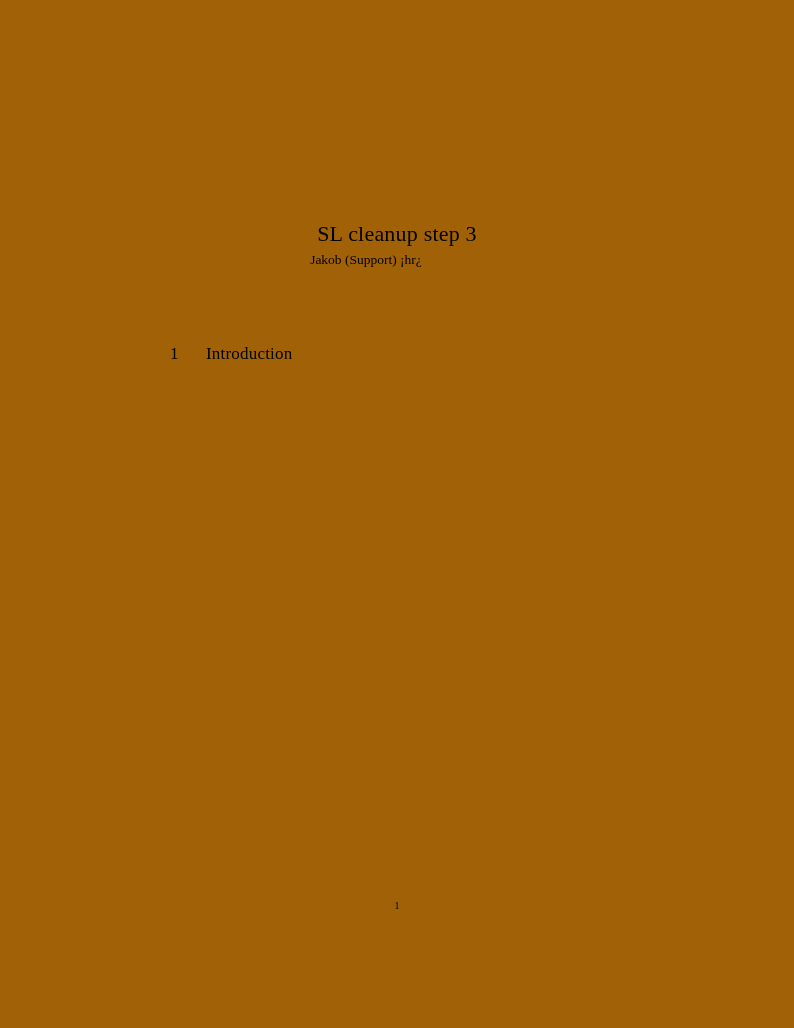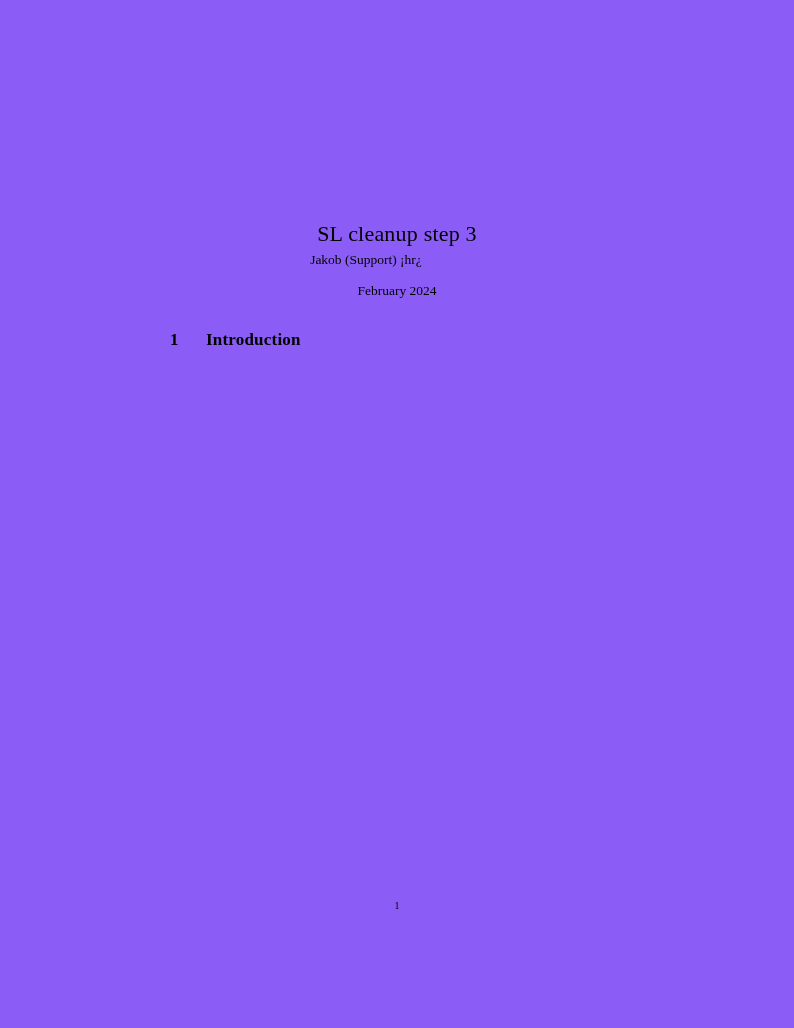--- a/index.html
+++ b/index.html
@@ -9,21 +9,21 @@
   }
   body {
     font-family: "Liberation Serif", serif;
     color: #000000;
   }
   .page {
     position: relative;
     width: 794px;
     height: 1028px;
     margin: 0 auto;
-    background: #8b5cf6;
+    background: #a16207;
     overflow: hidden;
   }
   .doc-title {
     position: absolute;
     top: 206px;
     left: 0;
     width: 794px;
     text-align: center;
     font-size: 22px;
     font-weight: normal;
@@ -40,24 +40,24 @@
   .doc-date {
     position: absolute;
     top: 283px;
     left: 0;
     width: 794px;
     text-align: center;
     font-size: 13.5px;
   }
   .section-heading {
     position: absolute;
-    top: 330px;
+    top: 344px;
     left: 170px;
     font-size: 17px;
-    font-weight: bold;
+    font-weight: normal;
     letter-spacing: 0.2px;
   }
   .section-number {
     display: inline-block;
     min-width: 36px;
   }
   .section-title {
     display: inline;
   }
   .page-number {
@@ -78,21 +78,20 @@
 </style>
 </head>
 <body>
 
 <div class="page">
 
   <h1 class="doc-title">SL cleanup step 3</h1>
 
   <div class="doc-author">Jakob (Support) ¡hr¿</div>
 
-  <div class="doc-date">February 2024</div>
 
   <div class="section-heading">
     <span class="section-number">1</span><span class="section-title">Introduction</span>
   </div>
 
   <div class="body-area"></div>
 
   <div class="page-number">1</div>
 
 </div>

